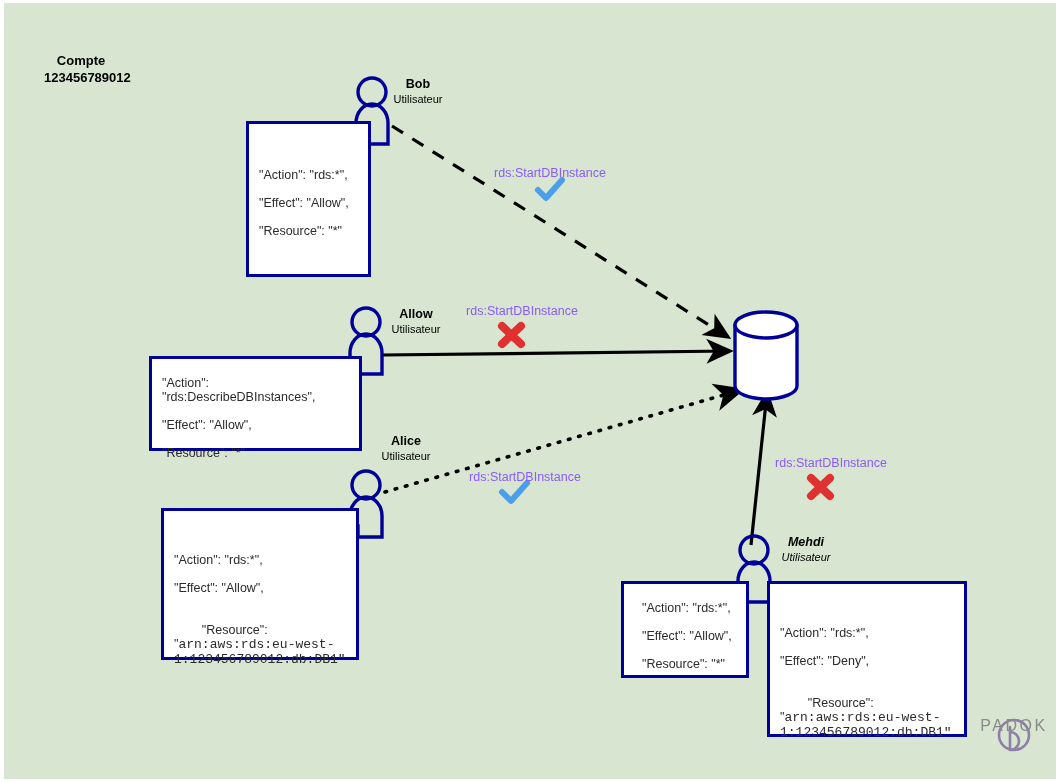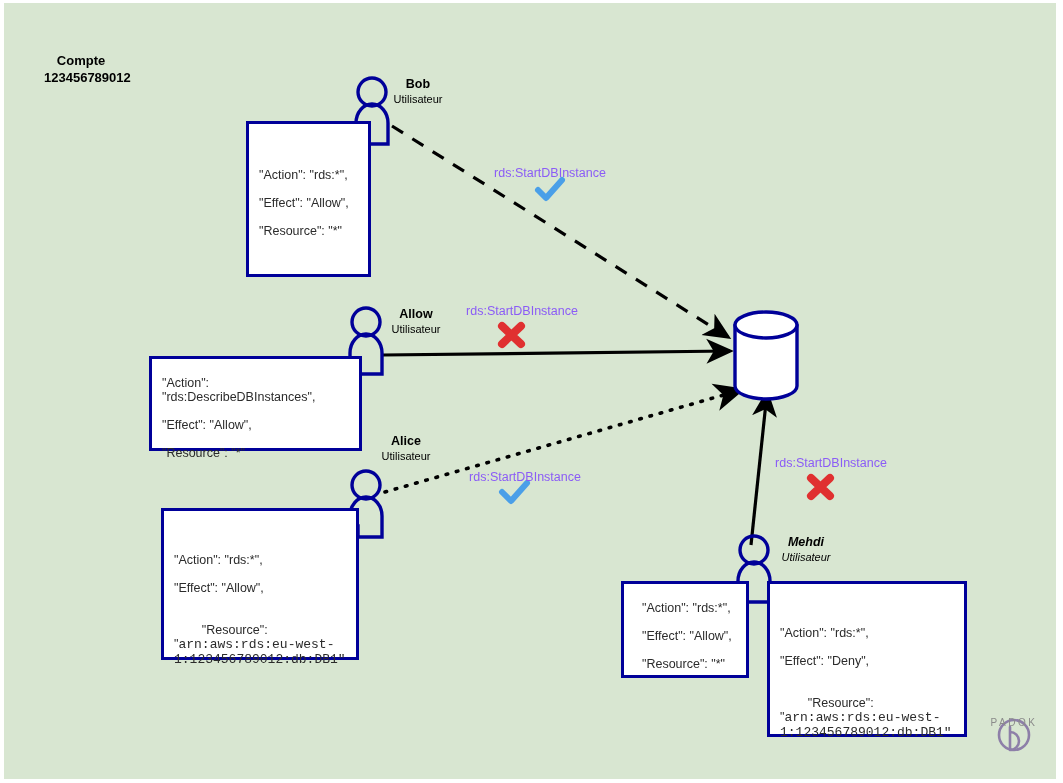--- a/index.html
+++ b/index.html
@@ -98,21 +98,21 @@
 
   
   .watermark {
     left: 976px;
     top: 716px;
     width: 76px;
     text-align: center;
   }
   .watermark .wtext {
     color: #8a8a8a;
-    font-size: 10px;
+    font-size: 16px;
     letter-spacing: 2.5px;
     margin-top: 1px;
   }
 </style>
 </head>
 <body>
 
 <div id="canvas">
 
   <div id="board"></div>

